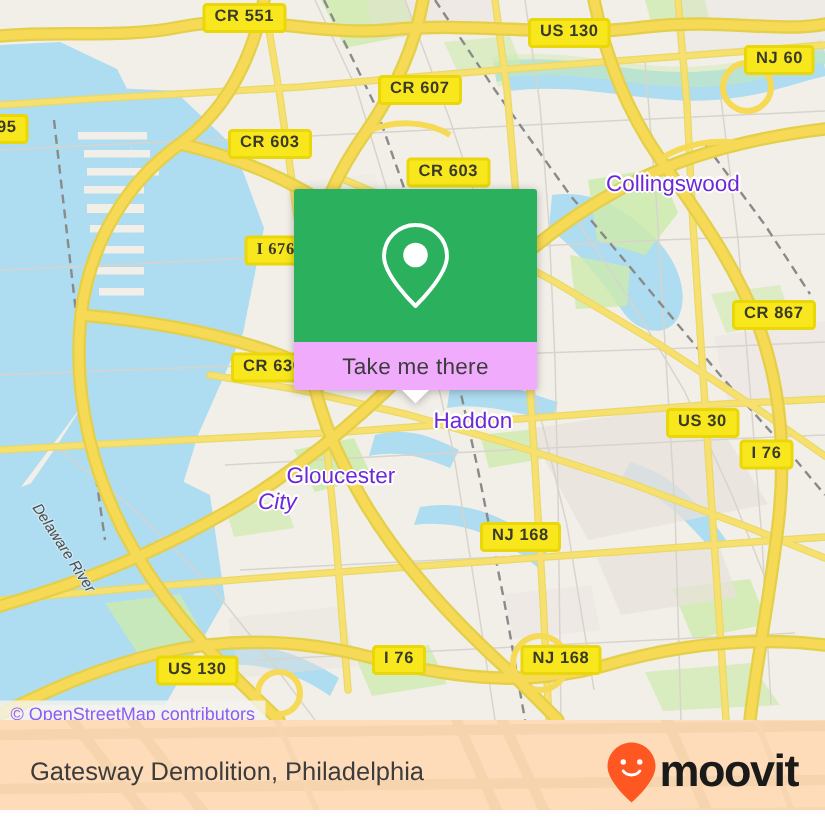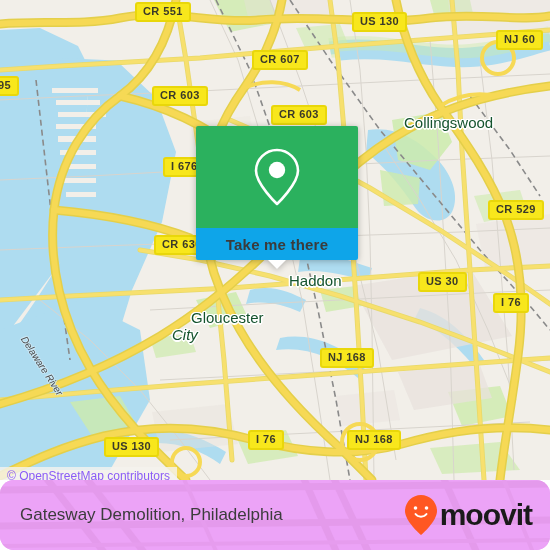--- a/index.html
+++ b/index.html
@@ -27,21 +27,21 @@
     padding:1px 6px 2px 6px;
     line-height:13px;
     white-space:nowrap;
     box-sizing:border-box;
     text-align:center;
   }
 
   
   .place{
     position:absolute;
-    color:#14532d;
+    color:#6d28d9;
     font-size:15px;
     white-space:nowrap;
     text-shadow:
       1.5px 0 0 #fff,-1.5px 0 0 #fff,0 1.5px 0 #fff,0 -1.5px 0 #fff,
       1px 1px 0 #fff,-1px 1px 0 #fff,1px -1px 0 #fff,-1px -1px 0 #fff;
     line-height:16px;
     text-align:left;
   }
   .water-label{
     position:absolute;
@@ -57,24 +57,23 @@
   .popup{
     position:absolute;left:196px;top:126px;width:162px;
     filter:drop-shadow(0 1px 3px rgba(0,0,0,.28));
   }
   .popup-top{
     background:#2bb15e;height:102px;width:100%;
     display:flex;align-items:center;justify-content:center;
     border-radius:2px 2px 0 0;
   }
   .popup-bottom{
-    background:#0ea5e9;height:32px;width:100%;
+    background:#f0abfc;height:32px;width:100%;
     display:flex;align-items:center;justify-content:center;
     border-radius:0 0 2px 2px;
-    font-weight:bold;
   }
   .popup-bottom span{
     color:#3b3b3b;font-size:15px;letter-spacing:.2px;
   }
   .popup-tail{
     position:absolute;left:50%;bottom:-9px;margin-left:-9px;
     width:0;height:0;
     border-left:9px solid transparent;
     border-right:9px solid transparent;
     border-top:9px solid #ffffff;
@@ -85,22 +84,22 @@
     position:absolute;left:0;top:467px;
     background:rgba(244,243,238,.82);
     color:#8b5cf6;font-size:12px;
     padding:2px 7px 3px 7px;
     line-height:14px;
     white-space:nowrap;
   }
 
   
   .footer{
-    position:absolute;left:0;top:480px;width:550px;height:70px;
-    background:#d946ef;overflow:hidden;border-radius:14px;
+    position:absolute;left:0;top:480px;width:550px;height:60px;
+    background:#fdba74;overflow:hidden;
   }
   .footer-bg{position:absolute;left:0;top:0;width:550px;height:70px;opacity:.5;}
   .footer-title{
     position:absolute;left:20px;top:0;height:70px;
     display:flex;align-items:center;
     color:#3c3c3c;font-size:17px;white-space:nowrap;
   }
   .brand{
     position:absolute;right:18px;top:0;height:70px;
     display:flex;align-items:center;gap:2px;
@@ -274,24 +273,24 @@
     <div class="place" style="left:147px;top:310px;padding-left:44px;">Gloucester</div>
     <div class="place" style="left:172px;top:327px;font-style:italic;">City</div>
     <div class="water-label" style="left:28px;top:334px;transform:rotate(57deg);">Delaware River</div>
 
     <div class="shield" style="left:135px;top:2px;">CR 551</div>
     <div class="shield" style="left:252px;top:10px;margin-top:40px;">CR 607</div>
     <div class="shield" style="left:352px;top:12px;">US 130</div>
     <div class="shield" style="left:496px;top:30px;">NJ 60</div>
     <div class="shield" style="left:152px;top:86px;">CR 603</div>
     <div class="shield" style="left:271px;top:105px;">CR 603</div>
-    <div class="shield" style="left:488px;top:200px;">CR 529</div>
-    <div class="shield" style="left:163px;top:157px;">I 676</div>
+    <div class="shield" style="left:488px;top:200px;">CR 867</div>
+    <div class="shield" style="left:163px;top:157px;font-family:Liberation Serif, serif;">I 676</div>
     <div class="shield" style="left:154px;top:235px;">CR 630</div>
-    <div class="shield" style="left:418px;top:272px;">US 30</div>
+    <div class="shield" style="left:444px;top:272px;">US 30</div>
     <div class="shield" style="left:320px;top:348px;">NJ 168</div>
     <div class="shield" style="left:347px;top:430px;">NJ 168</div>
     <div class="shield" style="left:248px;top:430px;">I 76</div>
     <div class="shield" style="left:104px;top:437px;">US 130</div>
     <div class="shield" style="left:508px;top:446px;margin-left:44px;">I 295</div>
     <div class="shield" style="left:493px;top:293px;">I 76</div>
     <div class="shield" style="left:-10px;top:76px;">95</div>
 
     <div class="popup">
       <div class="popup-top">

